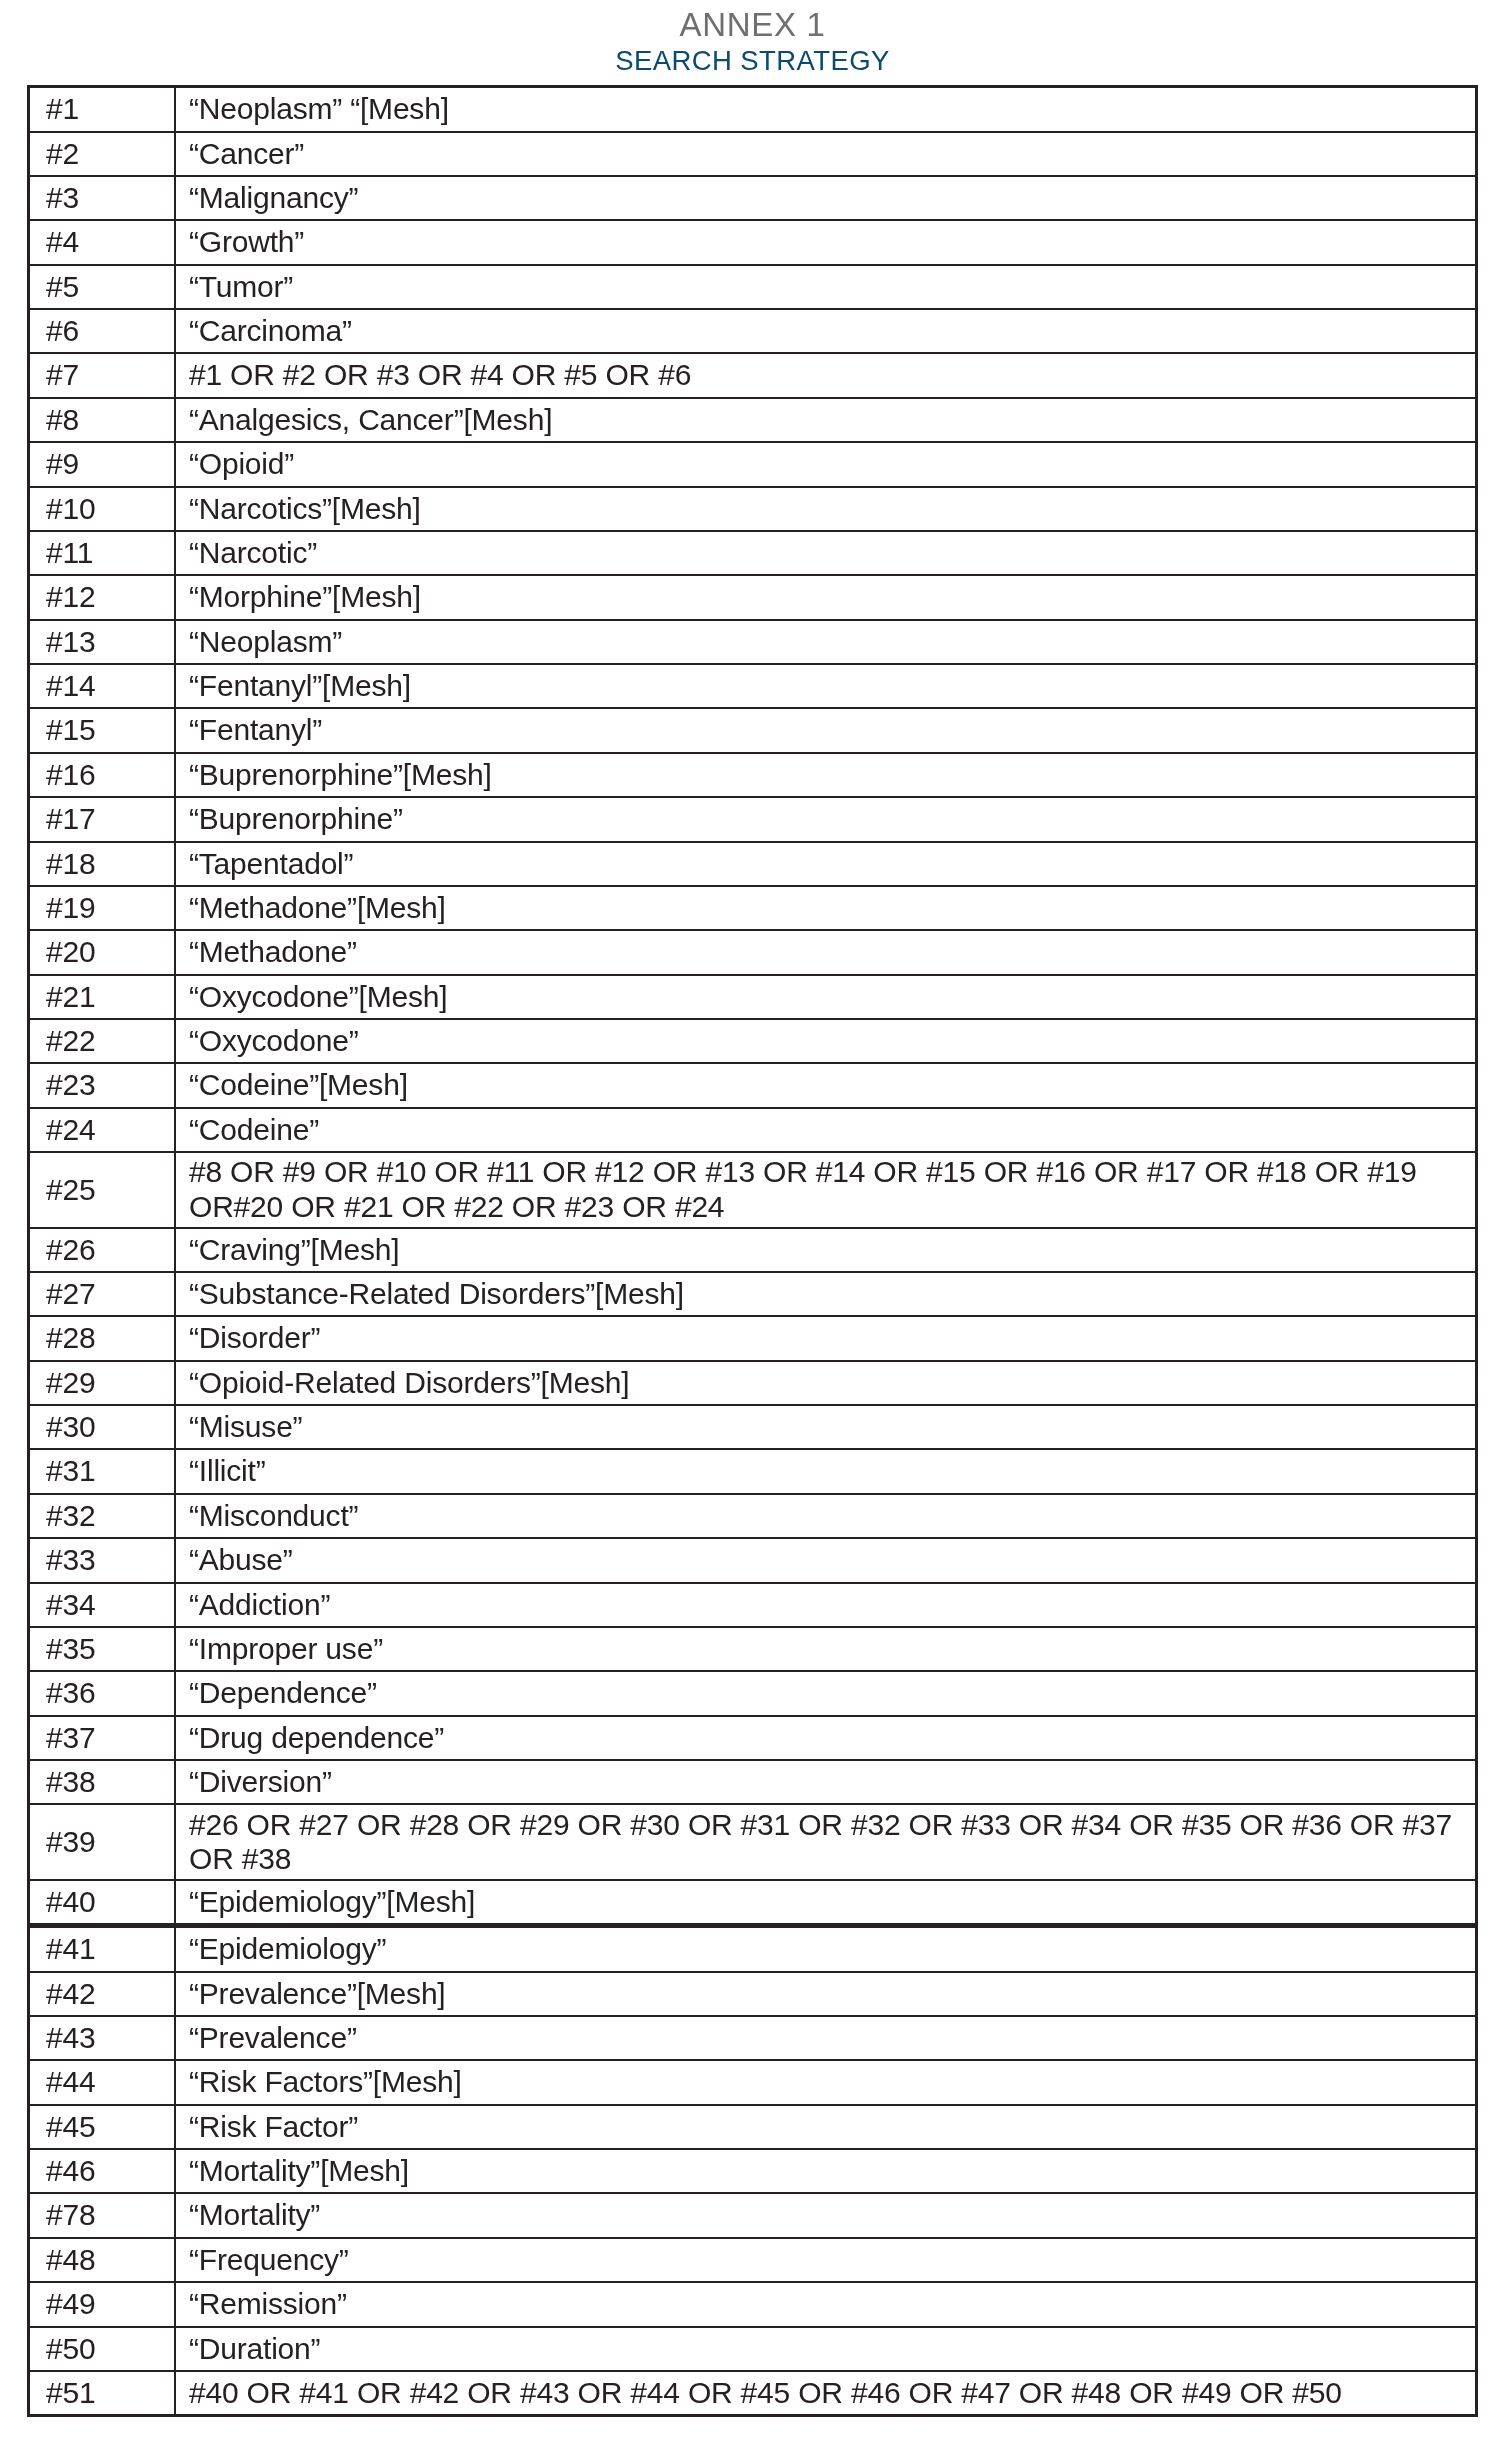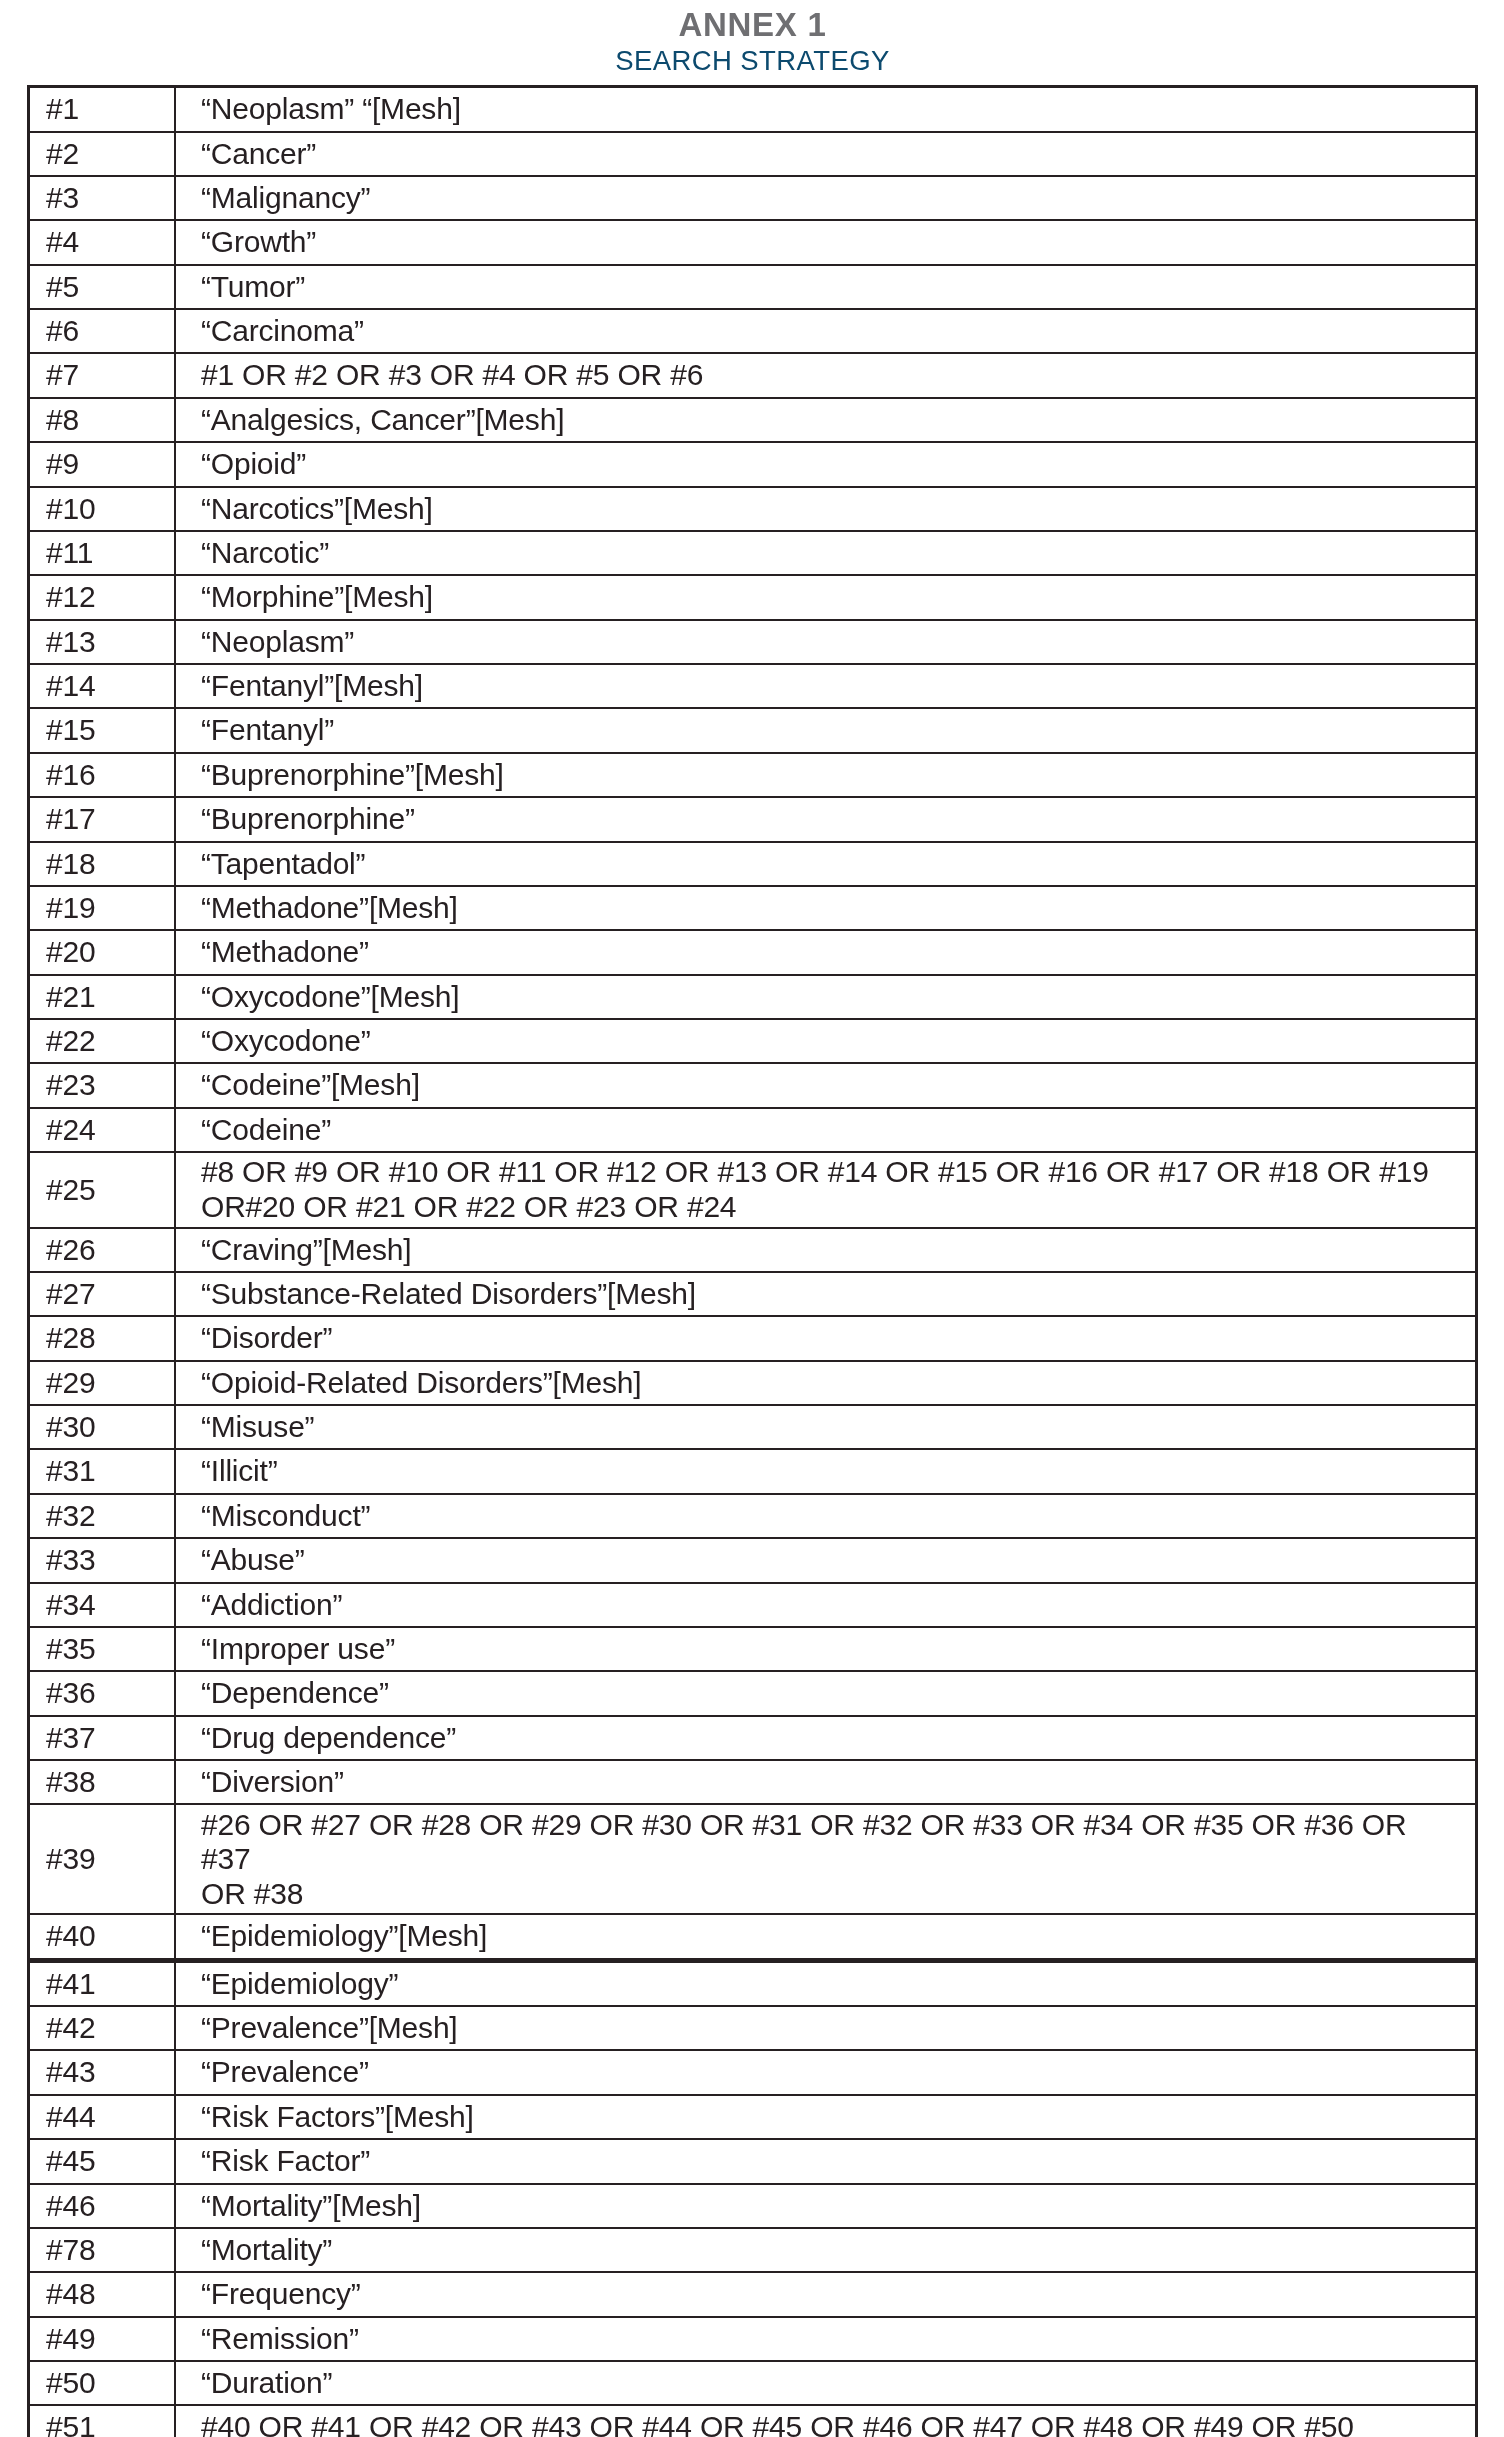--- a/index.html
+++ b/index.html
@@ -13,21 +13,21 @@
     font-family: "Liberation Sans", sans-serif;
     color: #262022;
     position: relative;
   }
   .title-block {
     padding-top: 7.2px;
     text-align: center;
   }
   .annex-title {
     font-size: 33px;
-    font-weight: bold;
+    font-weight: normal;
     letter-spacing: 0.7px;
     color: #6f6f72;
     line-height: 1.1;
   }
   .annex-subtitle {
     font-size: 27.5px;
     font-weight: normal;
     letter-spacing: 0.4px;
     color: #0c4a6e;
     line-height: 1.15;
@@ -50,21 +50,21 @@
     height: 38px;
     padding-top: 2.2px;
     padding-bottom: 2.2px;
     background: #ffffff;
   }
   td.col-num {
     width: 127px;
     padding-left: 16px;
   }
   td.col-query {
-    padding-left: 25px;
+    padding-left: 13px;
     padding-right: 11.6px;
   }
   td .cell-text {
     white-space: pre-line;
     display: inline-block;
   }
   
   tbody tr:nth-child(40) td {
     border-bottom-width: 5.8px;
   }

